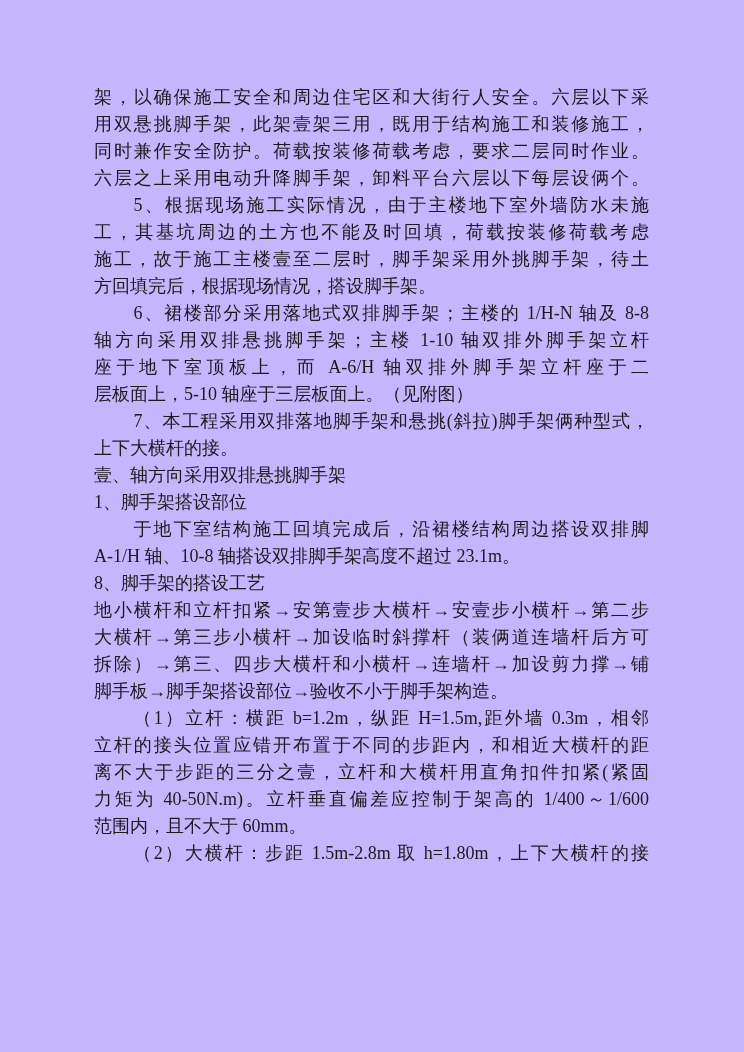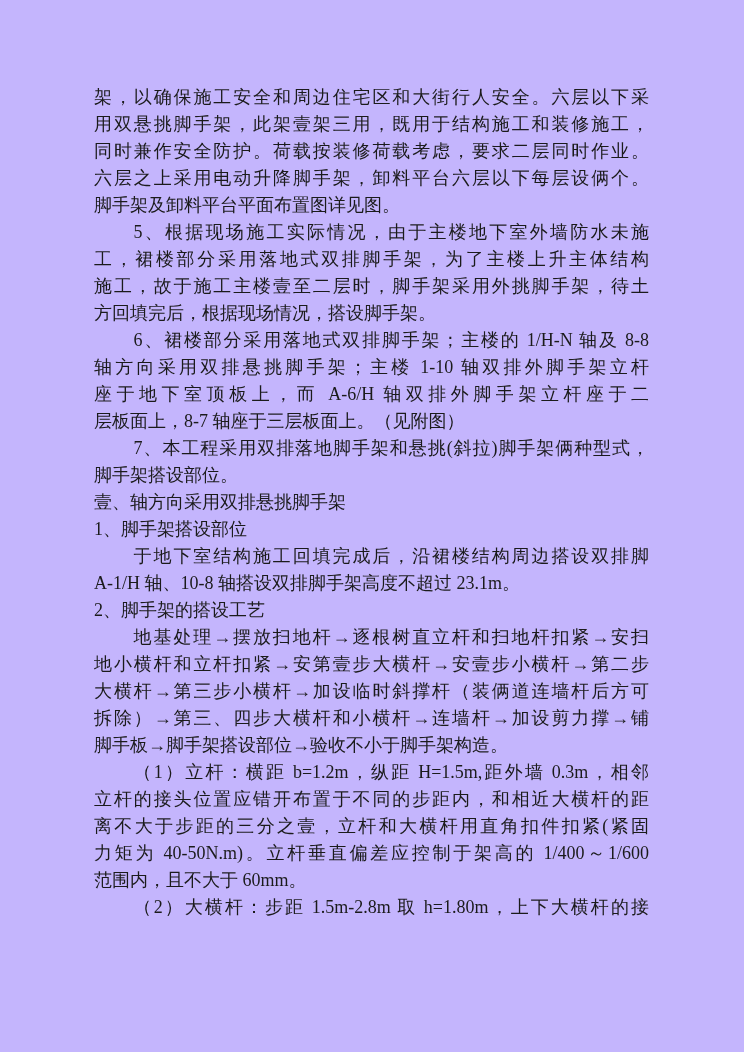--- a/index.html
+++ b/index.html
@@ -39,61 +39,59 @@
 </head>
 <body>
 
 <div class="page">
 
   <div class="para">
     <p class="ln">架，以确保施工安全和周边住宅区和大街行人安全。六层以下采</p>
     <p class="ln">用双悬挑脚手架，此架壹架三用，既用于结构施工和装修施工，</p>
     <p class="ln">同时兼作安全防护。荷载按装修荷载考虑，要求二层同时作业。</p>
     <p class="ln">六层之上采用电动升降脚手架，卸料平台六层以下每层设俩个。</p>
-    <p class="ln last">脚手架及卸料平台平面布置图详见图。</p>
   </div>
 
   <div class="para">
     <p class="ln ind">5、根据现场施工实际情况，由于主楼地下室外墙防水未施</p>
-    <p class="ln">工，裙楼部分采用落地式双排脚手架，为了主楼上升主体结构</p>
+    <p class="ln">工，其基坑周边的土方也不能及时回填，荷载按装修荷载考虑</p>
     <p class="ln">施工，故于施工主楼壹至二层时，脚手架采用外挑脚手架，待土</p>
     <p class="ln last">方回填完后，根据现场情况，搭设脚手架。</p>
   </div>
 
   <div class="para">
     <p class="ln ind">6、裙楼部分采用落地式双排脚手架；主楼的 1/H-N 轴及 8-8</p>
     <p class="ln">轴方向采用双排悬挑脚手架；主楼 1-10 轴双排外脚手架立杆</p>
     <p class="ln">座于地下室顶板上，而 A-6/H 轴双排外脚手架立杆座于二</p>
-    <p class="ln last">层板面上，8-7 轴座于三层板面上。（见附图）</p>
+    <p class="ln last">层板面上，5-10 轴座于三层板面上。（见附图）</p>
   </div>
 
   <div class="para">
     <p class="ln ind">7、本工程采用双排落地脚手架和悬挑(斜拉)脚手架俩种型式，</p>
-    <p class="ln last">脚手架搭设部位。</p>
+    <p class="ln last">上下大横杆的接。</p>
   </div>
 
   <div class="para">
     <p class="ln last">壹、轴方向采用双排悬挑脚手架</p>
   </div>
 
   <div class="para">
     <p class="ln last">1、脚手架搭设部位</p>
   </div>
 
   <div class="para">
     <p class="ln ind">于地下室结构施工回填完成后，沿裙楼结构周边搭设双排脚</p>
     <p class="ln last">A-1/H 轴、10-8 轴搭设双排脚手架高度不超过 23.1m。</p>
   </div>
 
   <div class="para">
-    <p class="ln last">2、脚手架的搭设工艺</p>
+    <p class="ln last">8、脚手架的搭设工艺</p>
   </div>
 
   <div class="para">
-    <p class="ln ind">地基处理→摆放扫地杆→逐根树直立杆和扫地杆扣紧→安扫</p>
     <p class="ln">地小横杆和立杆扣紧→安第壹步大横杆→安壹步小横杆→第二步</p>
     <p class="ln">大横杆→第三步小横杆→加设临时斜撑杆（装俩道连墙杆后方可</p>
     <p class="ln">拆除）→第三、四步大横杆和小横杆→连墙杆→加设剪力撑→铺</p>
     <p class="ln last">脚手板→脚手架搭设部位→验收不小于脚手架构造。</p>
   </div>
 
   <div class="para">
     <p class="ln ind">（1）立杆：横距 b=1.2m，纵距 H=1.5m,距外墙 0.3m，相邻</p>
     <p class="ln">立杆的接头位置应错开布置于不同的步距内，和相近大横杆的距</p>
     <p class="ln">离不大于步距的三分之壹，立杆和大横杆用直角扣件扣紧(紧固</p>

